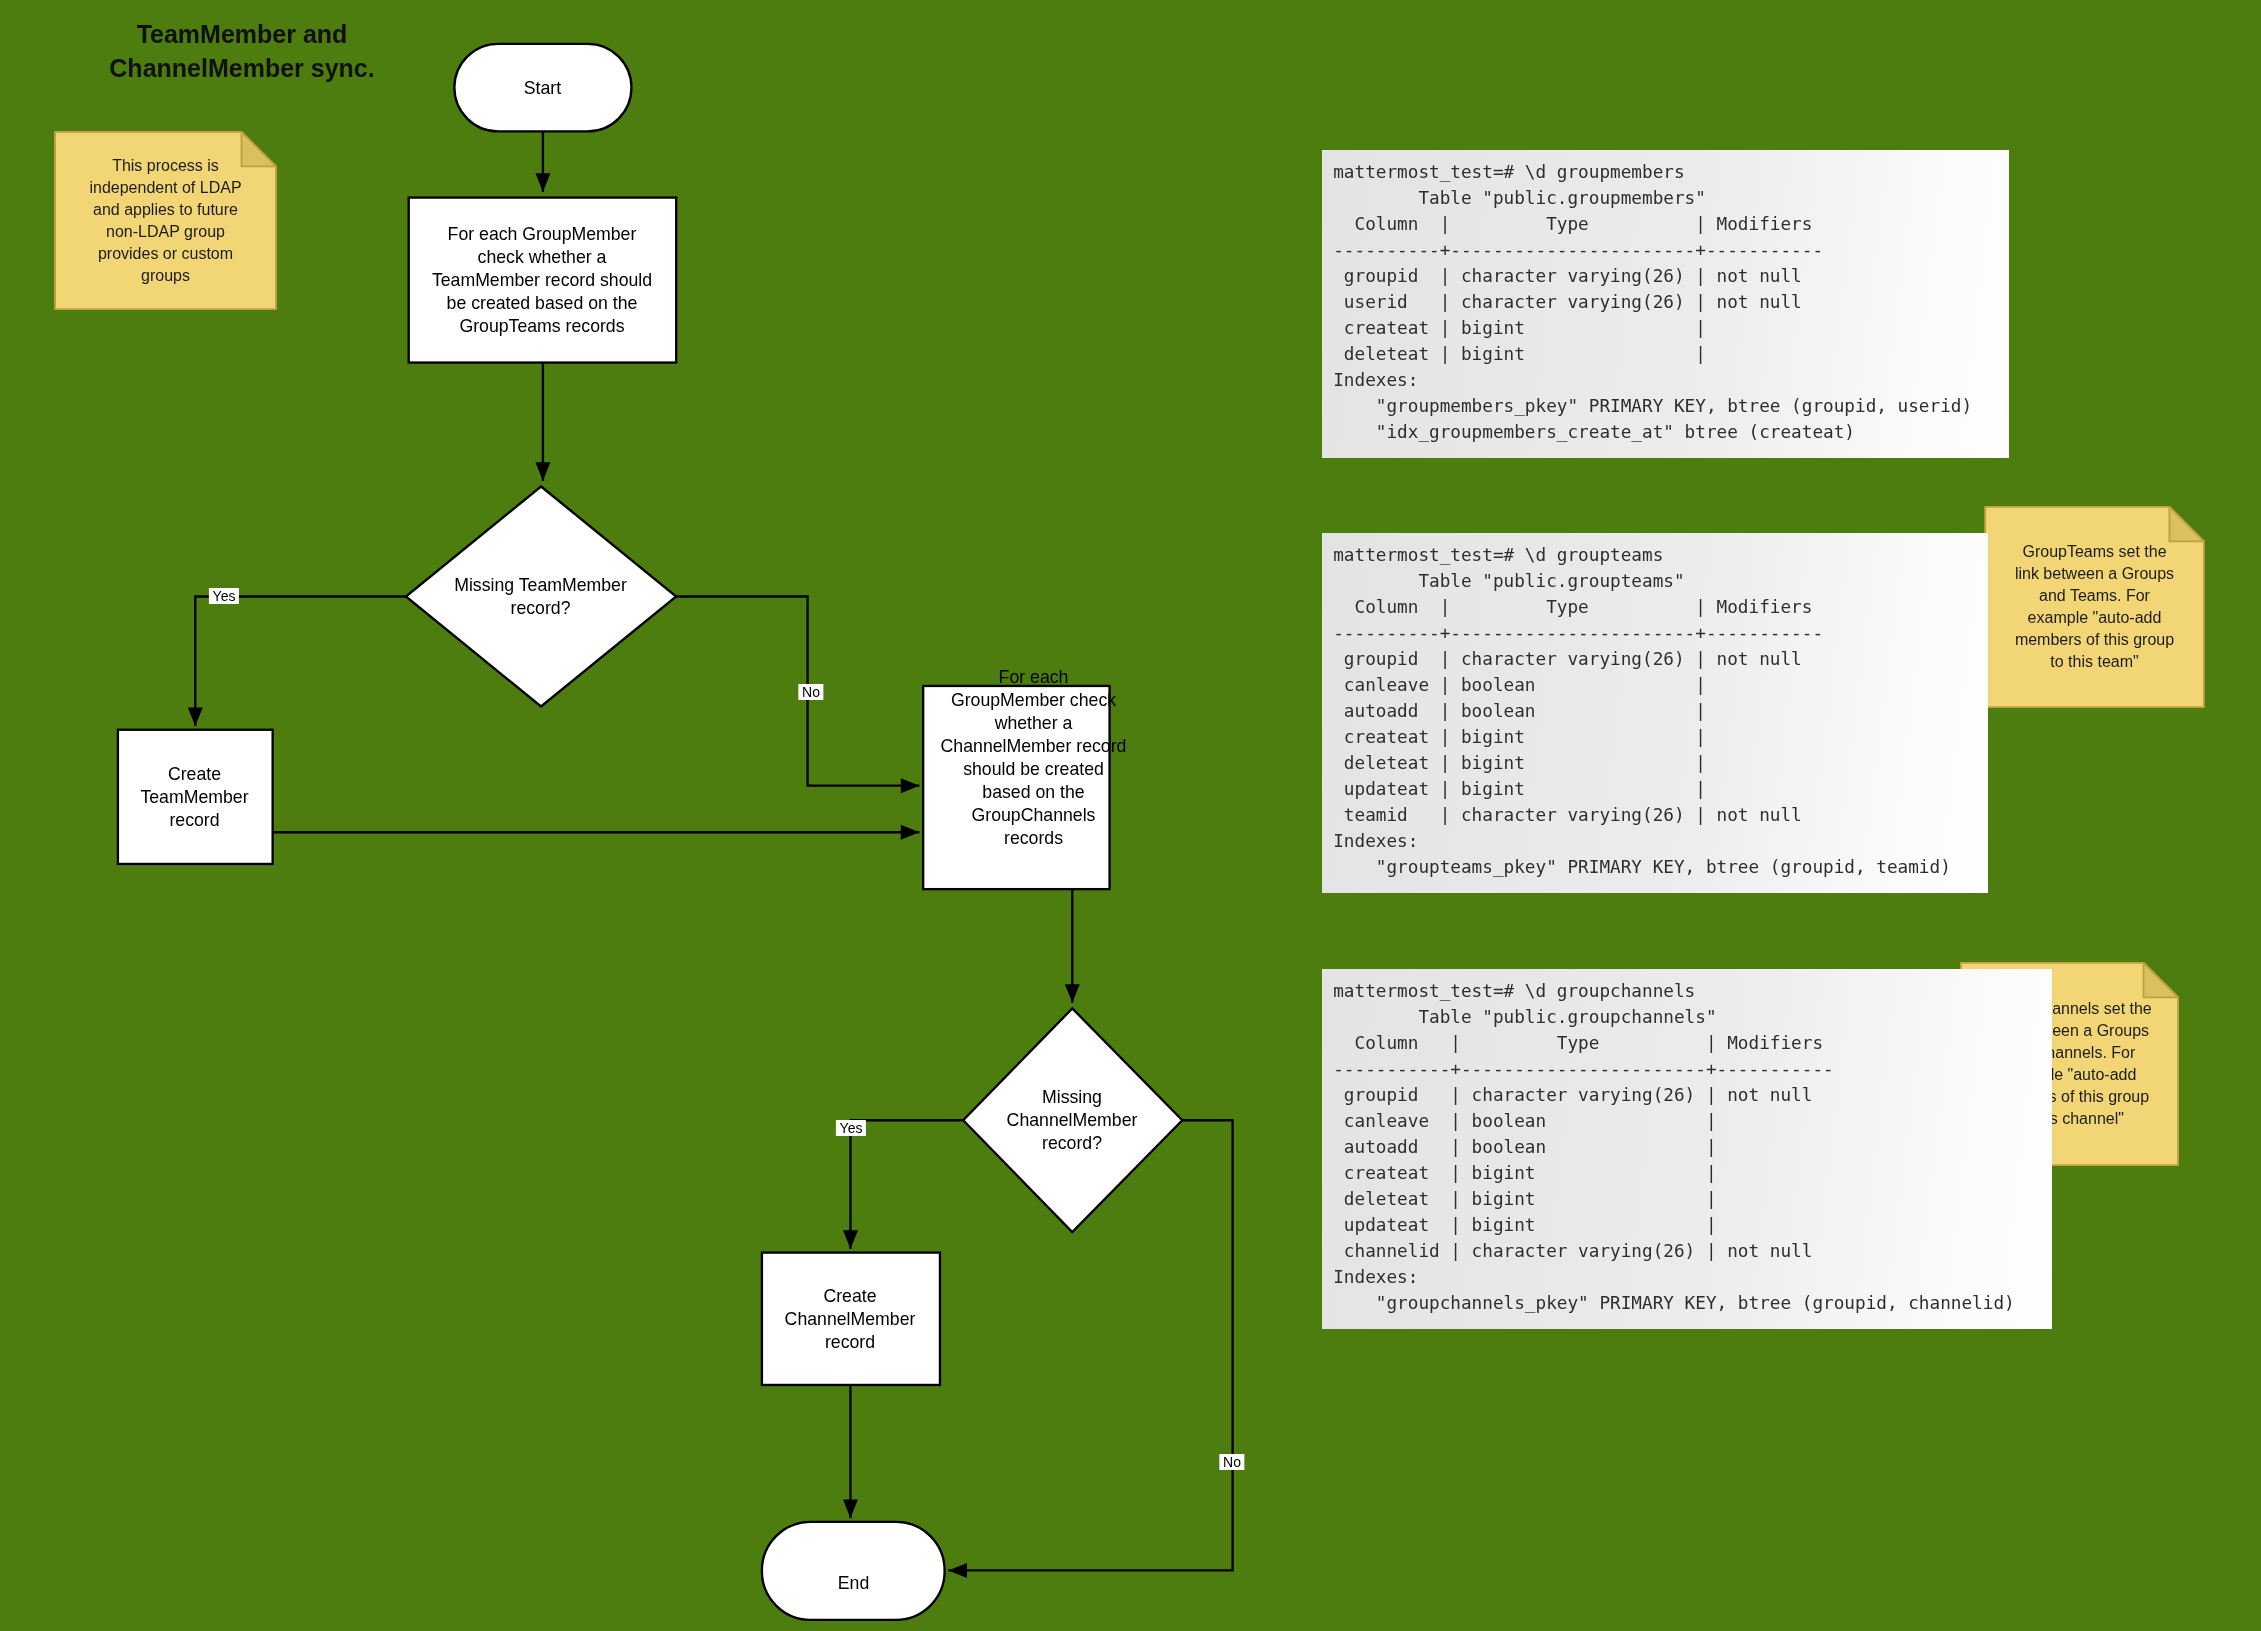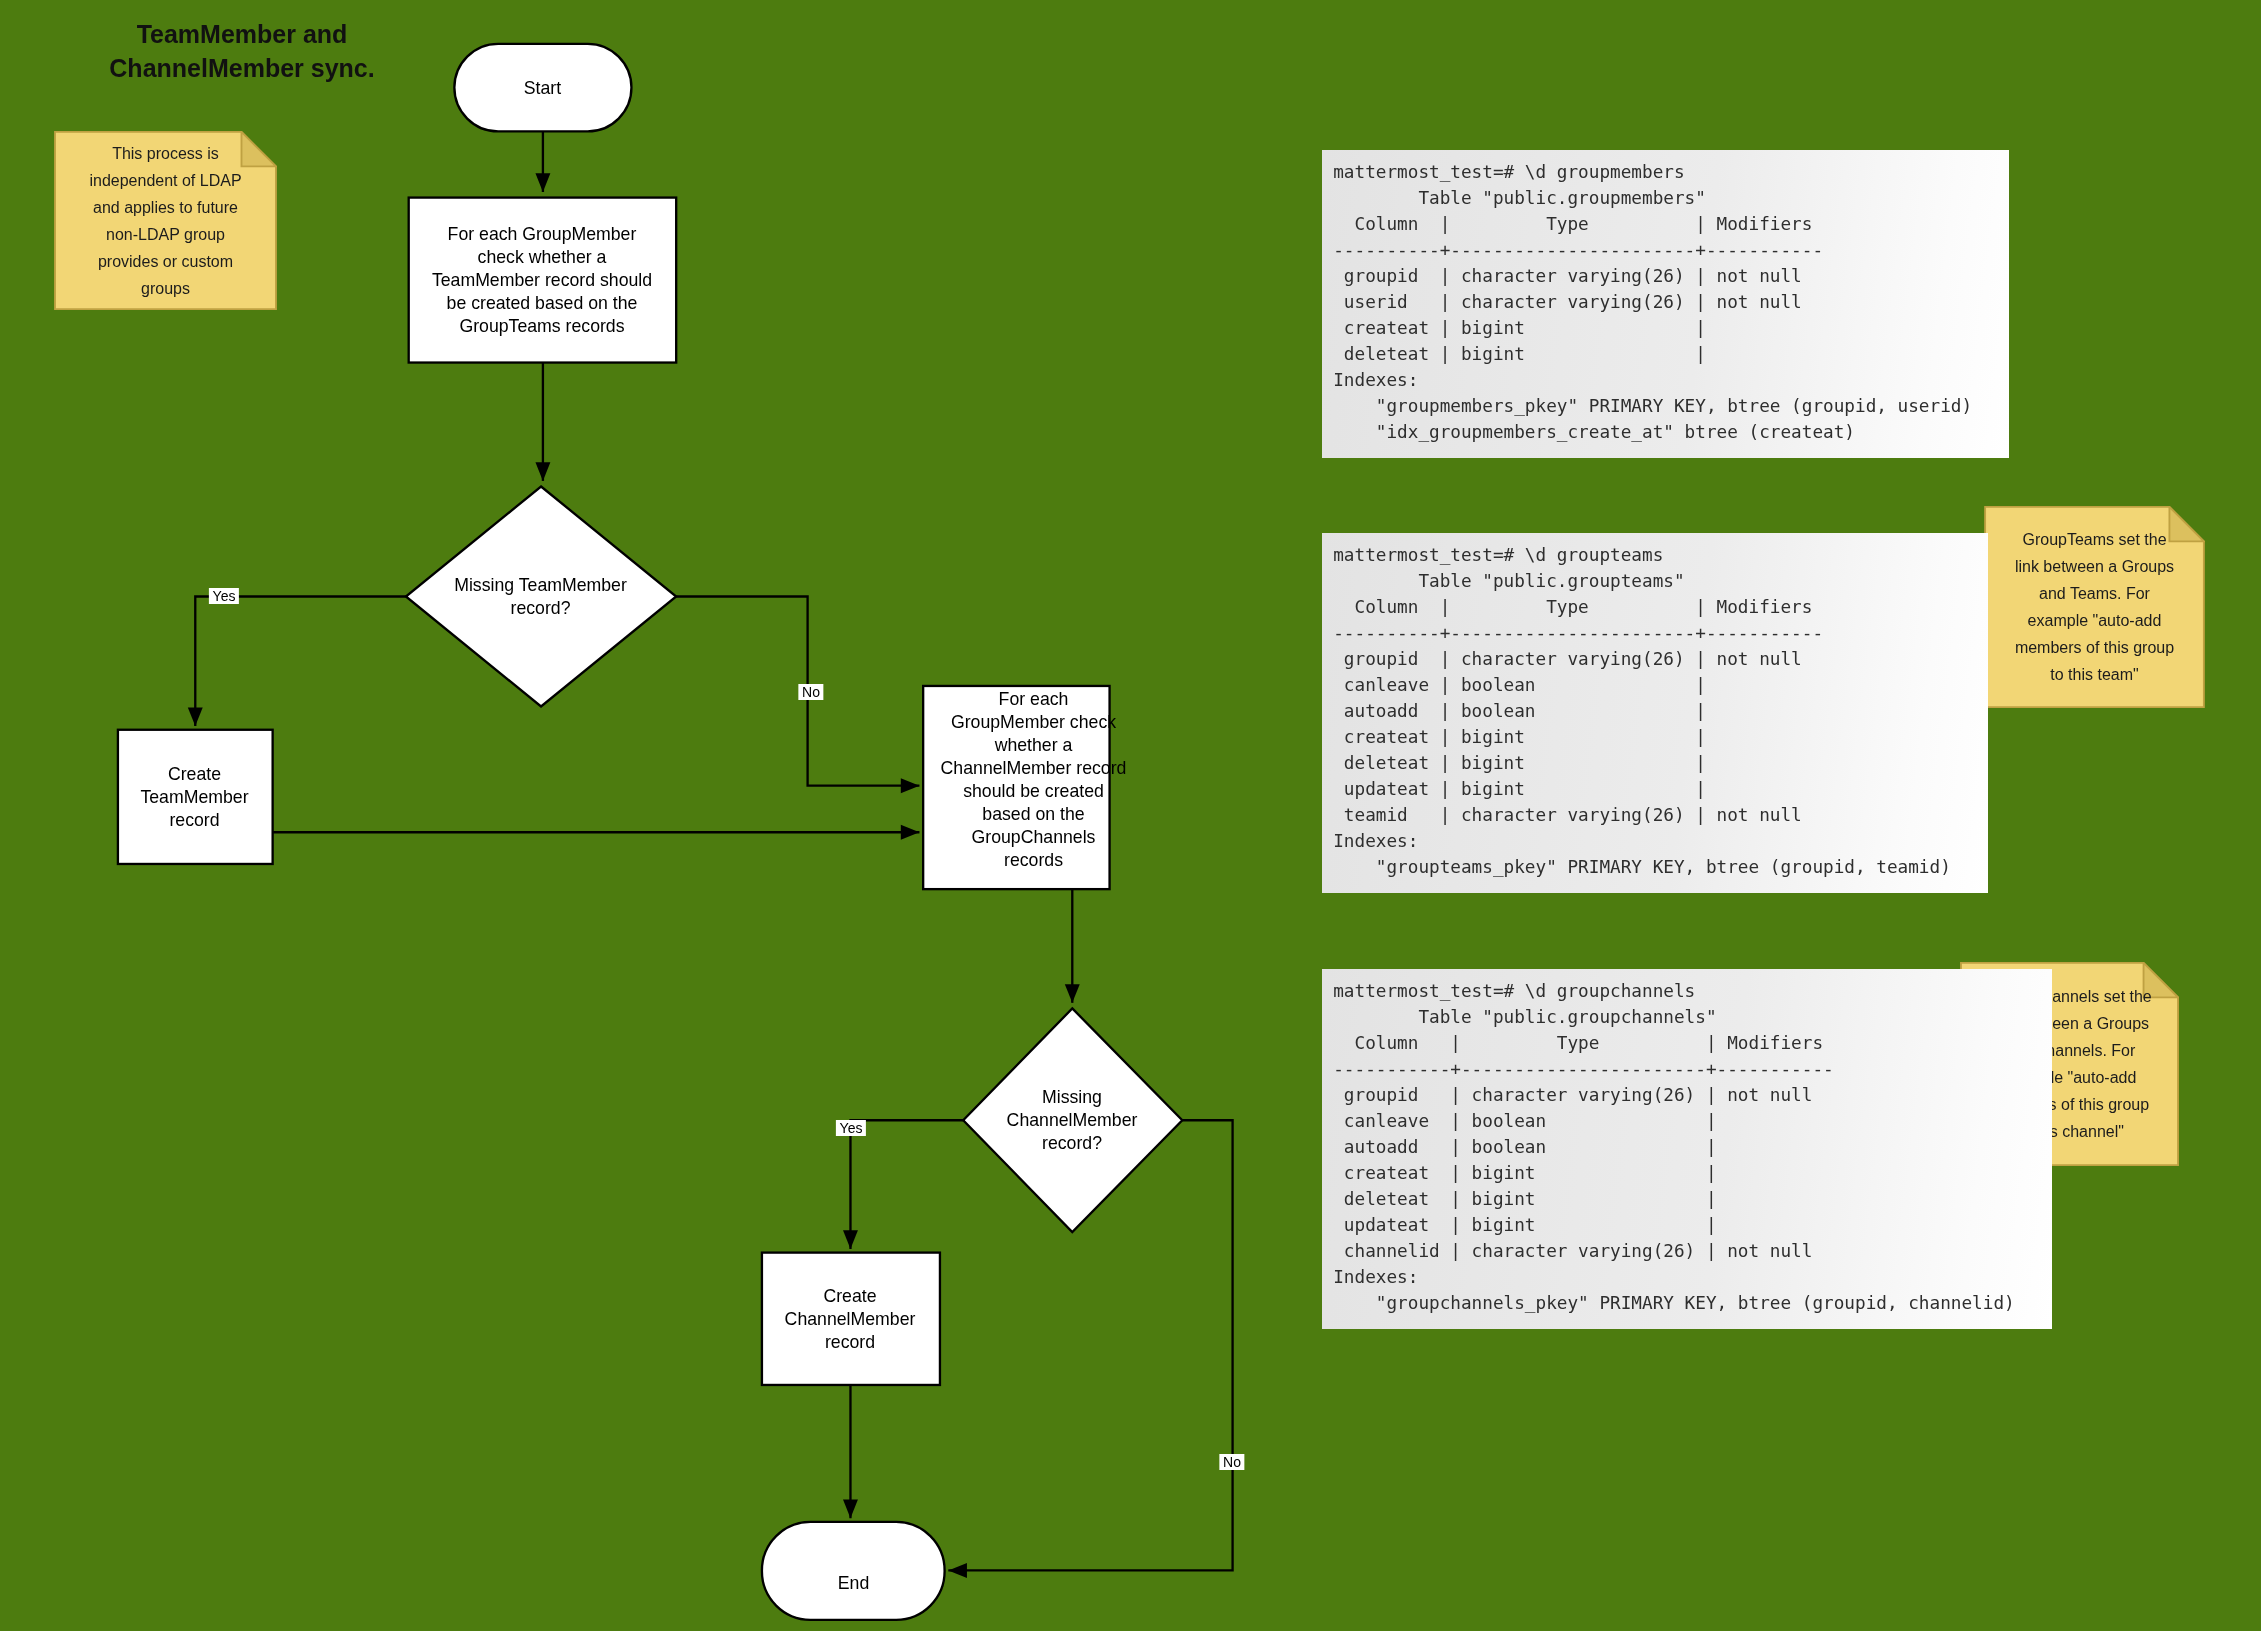--- a/index.html
+++ b/index.html
@@ -36,21 +36,21 @@
   }
 
   .note {
     position: absolute;
   }
   .note svg { position: absolute; left: 0; top: 0; }
   .note .note-text {
     position: absolute; left: 3.7px; top: 3.7px; right: 3.7px; bottom: 3.7px;
     display: flex; align-items: center; justify-content: center;
     text-align: center; white-space: pre-line;
-    font-size: 16px; line-height: 27px; color: #1c1c1c;
+    font-size: 16px; line-height: 22px; color: #1c1c1c;
   }
 
   .psql {
     position: absolute;
     margin: 6px;
     font-family: "DejaVu Sans Mono", monospace;
     font-size: 17.7px; line-height: 26px;
     color: #2e2e2e;
     white-space: pre;
     padding: 9.3px 37px 13px 11.2px;
@@ -61,21 +61,21 @@
   #psql-groupchannels { left: 1316px; top: 963px; }
 
   #note-ldap          { left: 54px;   top: 131px;  width: 223px; height: 179px; }
   #note-groupteams    { left: 1984px; top: 506px;  width: 221px; height: 202px; }
   #note-groupchannels { left: 1960px; top: 962px; width: 219px; height: 204px; }
 
   #t-start          { left: 454px;  top: 44px;   width: 177px; height: 88px;  }
   #t-process-team   { left: 411px;  top: 200px;  width: 262px; height: 160px; }
   #t-decision-team  { left: 424px;  top: 522px;  width: 233px; height: 149px; }
   #t-create-team    { left: 119px;  top: 732px;  width: 151px; height: 131px; }
-  #t-process-chan   { left: 925px;  top: 680px;  width: 217px; height: 199px; text-align: center; }
+  #t-process-chan   { left: 925px;  top: 658px;  width: 217px; height: 199px; text-align: center; }
   #t-decision-chan  { left: 988px; top: 1046px; width: 168px; height: 149px; }
   #t-create-chan    { left: 763px;  top: 1255px; width: 174px; height: 129px; }
   #t-end            { left: 762px;  top: 1522px; width: 183px; height: 98px; margin-top: 12px; }
 
   #lbl-yes-team { left: 224px;  top: 596px;  }
   #lbl-no-team  { left: 811px;  top: 692px;  }
   #lbl-yes-chan { left: 851px;  top: 1128px; }
   #lbl-no-chan  { left: 1232px; top: 1462px; }
 </style>
 </head>

